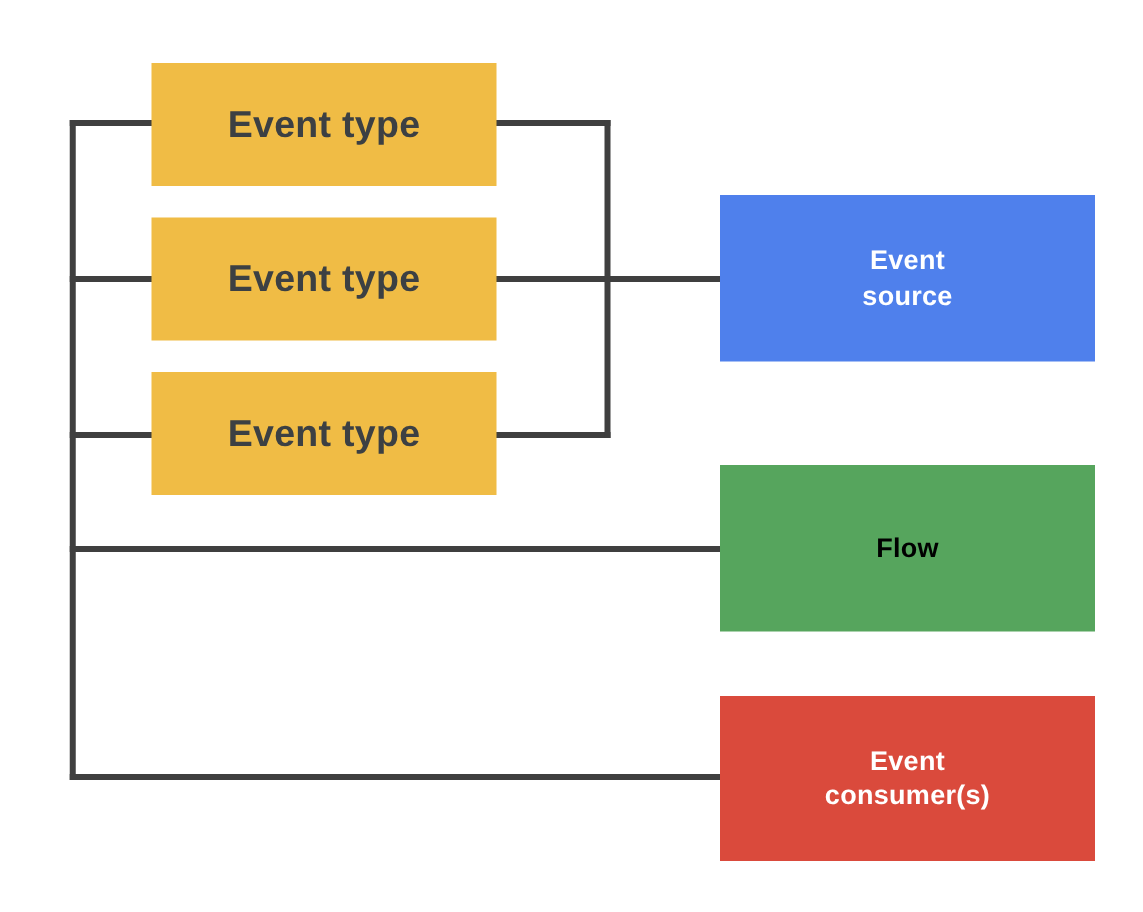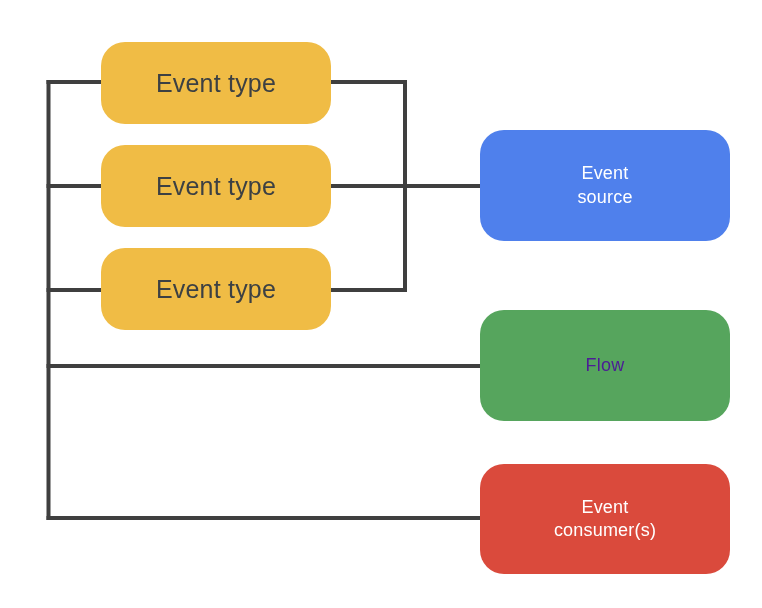--- a/index.html
+++ b/index.html
@@ -27,25 +27,24 @@
     stroke-width: 4;
     fill: none;
     stroke-linecap: butt;
   }
   .node {
     position: absolute;
     display: flex;
     align-items: center;
     justify-content: center;
     text-align: center;
-    font-weight: normal;
+    font-weight: bold;
     white-space: pre-line;
     line-height: 1.28;
     letter-spacing: 0.2px;
-    border-radius: 24px;
   }
   .node-event-type { font-size: 25px; }
   .node-right      { font-size: 18px; }
 
   .pos-event-type-1 { left: 101px; top: 42px;  width: 230px; height: 82px; }
   .pos-event-type-2 { left: 101px; top: 145px; width: 230px; height: 82px; }
   .pos-event-type-3 { left: 101px; top: 248px; width: 230px; height: 82px; }
   .pos-event-source { left: 480px; top: 130px; width: 250px; height: 111px; }
   .pos-flow         { left: 480px; top: 310px; width: 250px; height: 111px; }
   .pos-consumers    { left: 480px; top: 464px; width: 250px; height: 110px; }
@@ -83,21 +82,21 @@
 
   <div class="node node-event-type pos-event-type-3" style="background-color: rgb(240, 188, 69); color: rgb(60, 64, 67);">
     <span>Event type</span>
   </div>
 
   <div class="node node-right pos-event-source" style="background-color: rgb(79, 128, 236); color: rgb(255, 255, 255);">
     <span>Event
 source</span>
   </div>
 
-  <div class="node node-right pos-flow" style="background-color: rgb(86, 165, 93); color: #4c1d95; align-items: center;">
+  <div class="node node-right pos-flow" style="background-color: rgb(86, 165, 93); color: #000000; align-items: center;">
     <span>Flow</span>
   </div>
 
   <div class="node node-right pos-consumers" style="background-color: rgb(218, 74, 60); color: rgb(255, 255, 255);">
     <span>Event
 consumer(s)</span>
   </div>
 
 </div>
 

